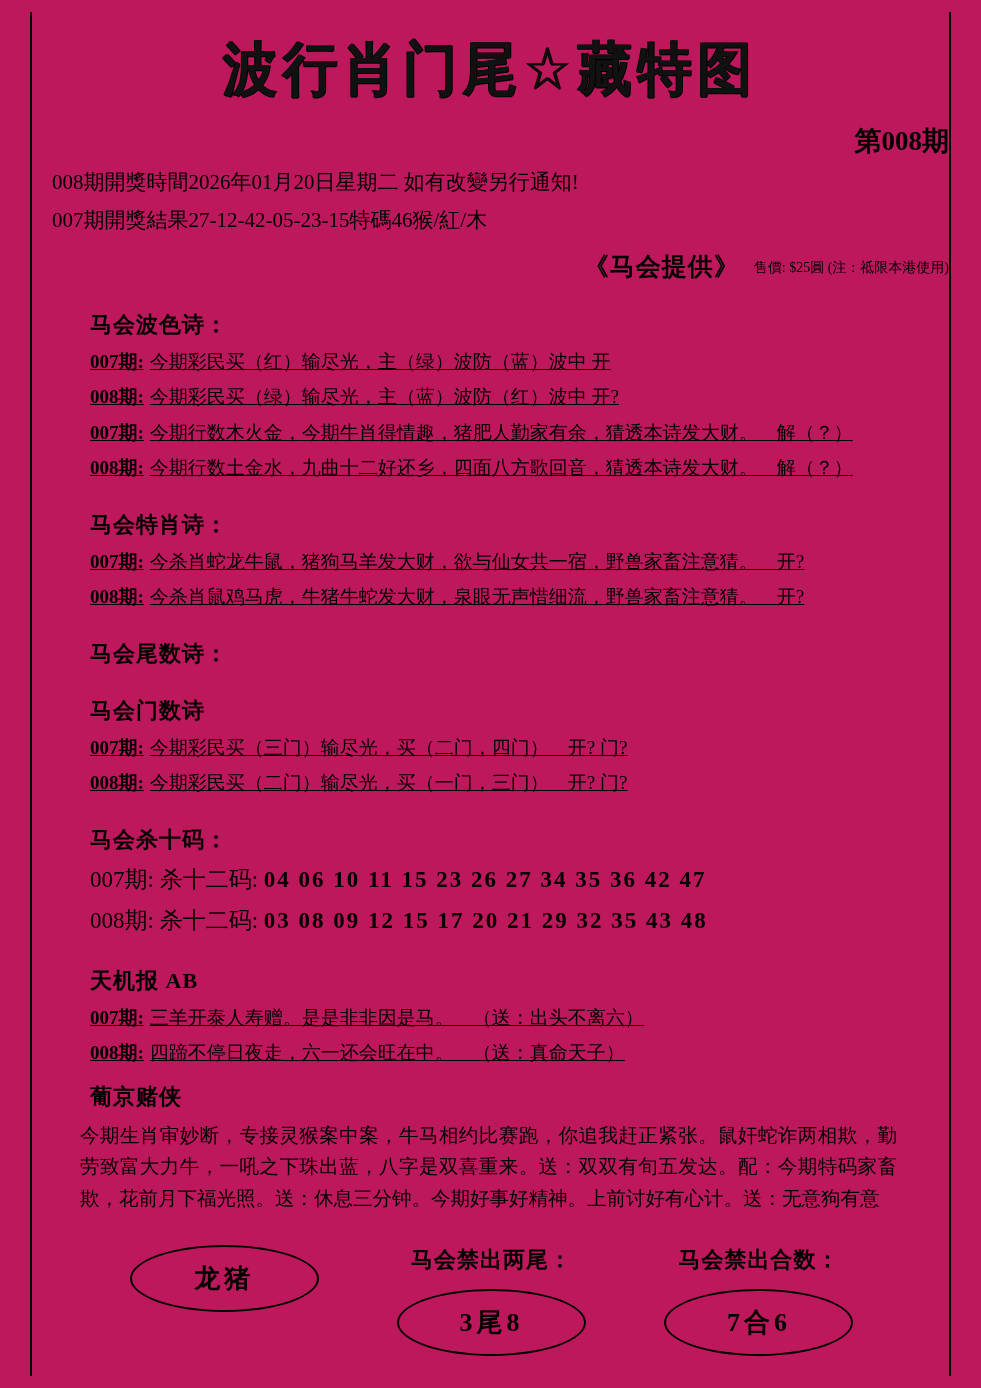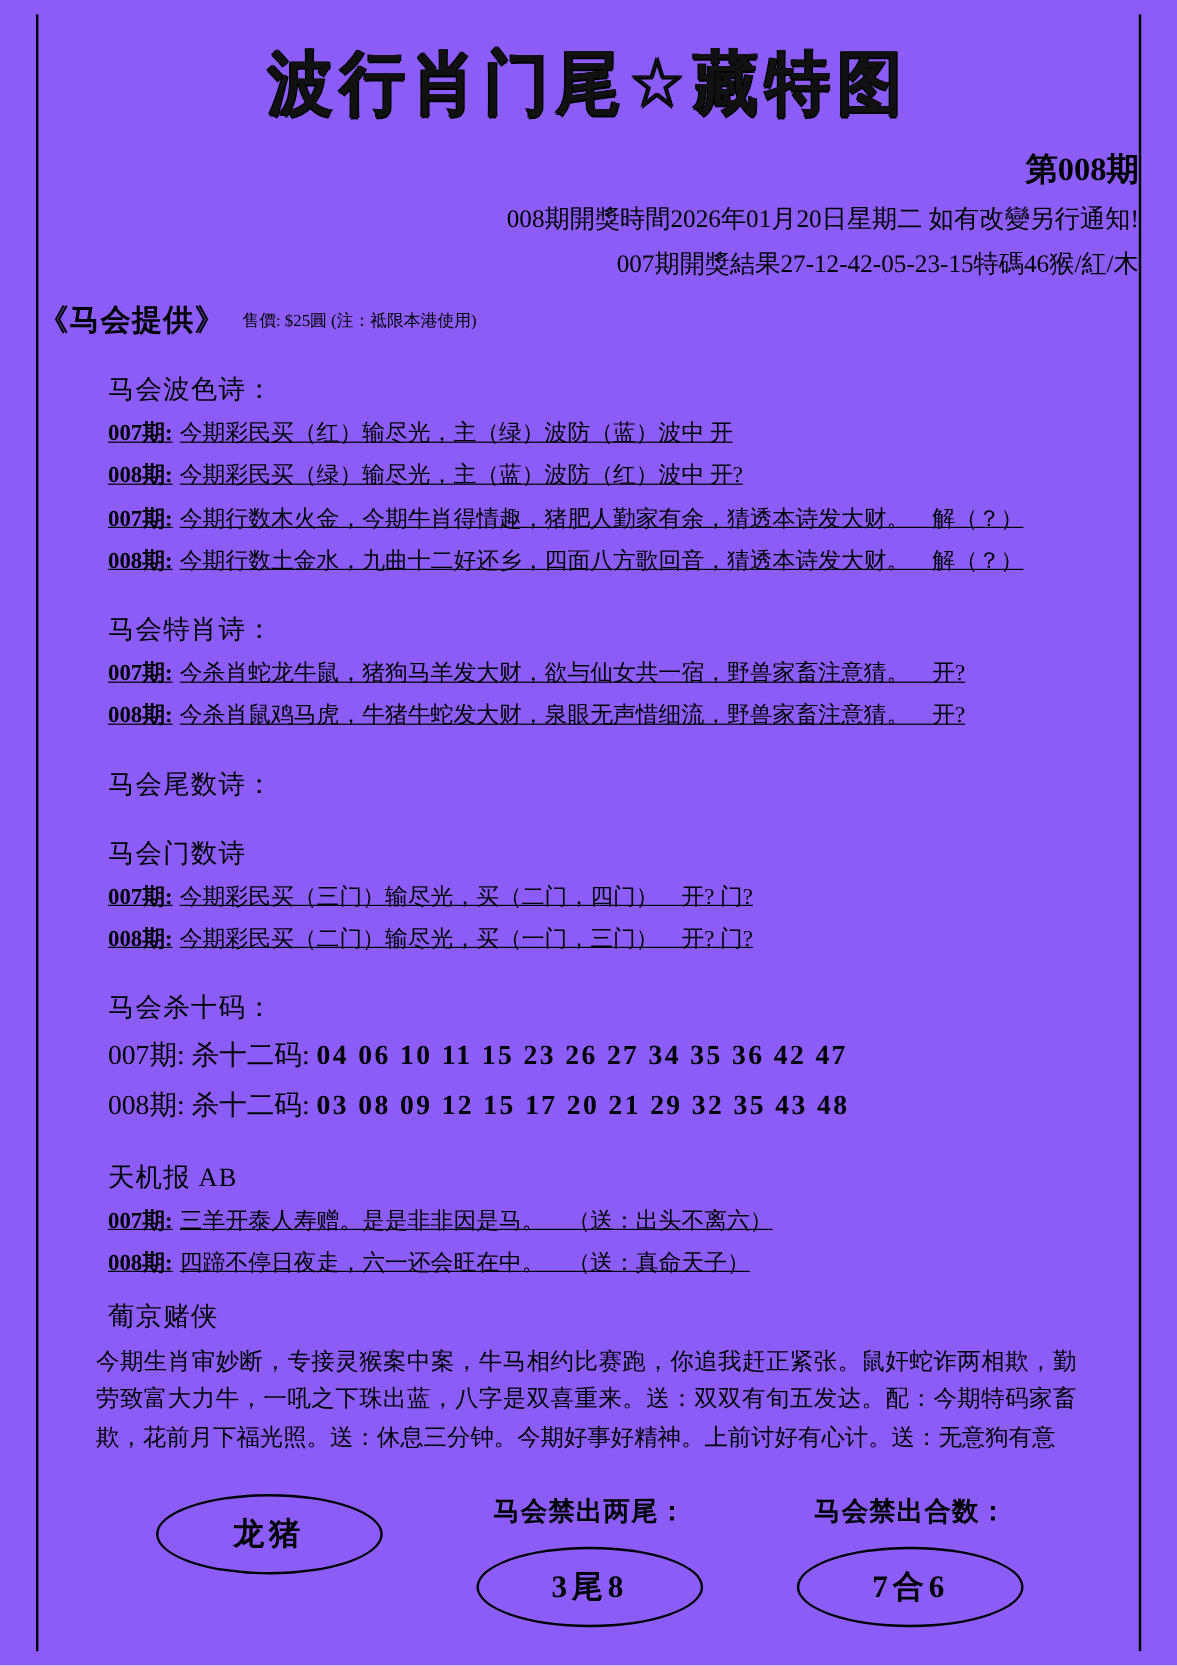--- a/index.html
+++ b/index.html
@@ -9,21 +9,21 @@
   }
   body {
     font-family: "Liberation Serif", "DejaVu Serif", serif;
     color: #000000;
   }
   .page {
     position: relative;
     width: 981px;
     height: 1388px;
     margin: 0 auto;
-    background: #8b5cf6;
+    background: #be185d;
     overflow: hidden;
   }
   .sheet {
     position: absolute;
     left: 30px;
     top: 12px;
     width: 921px;
     height: 1364px;
     border-left: 2px solid #000;
     border-right: 2px solid #000;
@@ -48,46 +48,47 @@
     transform: scaleY(1.08);
   }
   .issue {
     text-align: right;
     font-family: "Liberation Serif", serif;
     font-weight: bold;
     font-size: 27px;
     margin-top: 16px;
   }
   .meta {
-    text-align: right;
+    text-align: left;
     font-size: 21px;
     margin-top: 8px;
     line-height: 1.45;
+    padding-left: 20px;
   }
   .provider-row {
-    text-align: left;
+    text-align: right;
     margin-top: 14px;
     white-space: nowrap;
   }
   .provider {
     font-size: 25px;
     font-weight: bold;
     letter-spacing: 1px;
   }
   .price {
     font-size: 14px;
     margin-left: 10px;
     vertical-align: 3px;
   }
   .content {
     margin: 16px 46px 0 48px;
   }
   .sec-head {
     font-size: 22px;
-    font-weight: normal;
+    font-weight: bold;
     margin: 27px 0 8px 10px;
     letter-spacing: 1px;
   }
   .line {
     font-size: 19px;
     margin: 7px 0 7px 10px;
     line-height: 1.5;
     white-space: nowrap;
     text-decoration: underline;
   }

